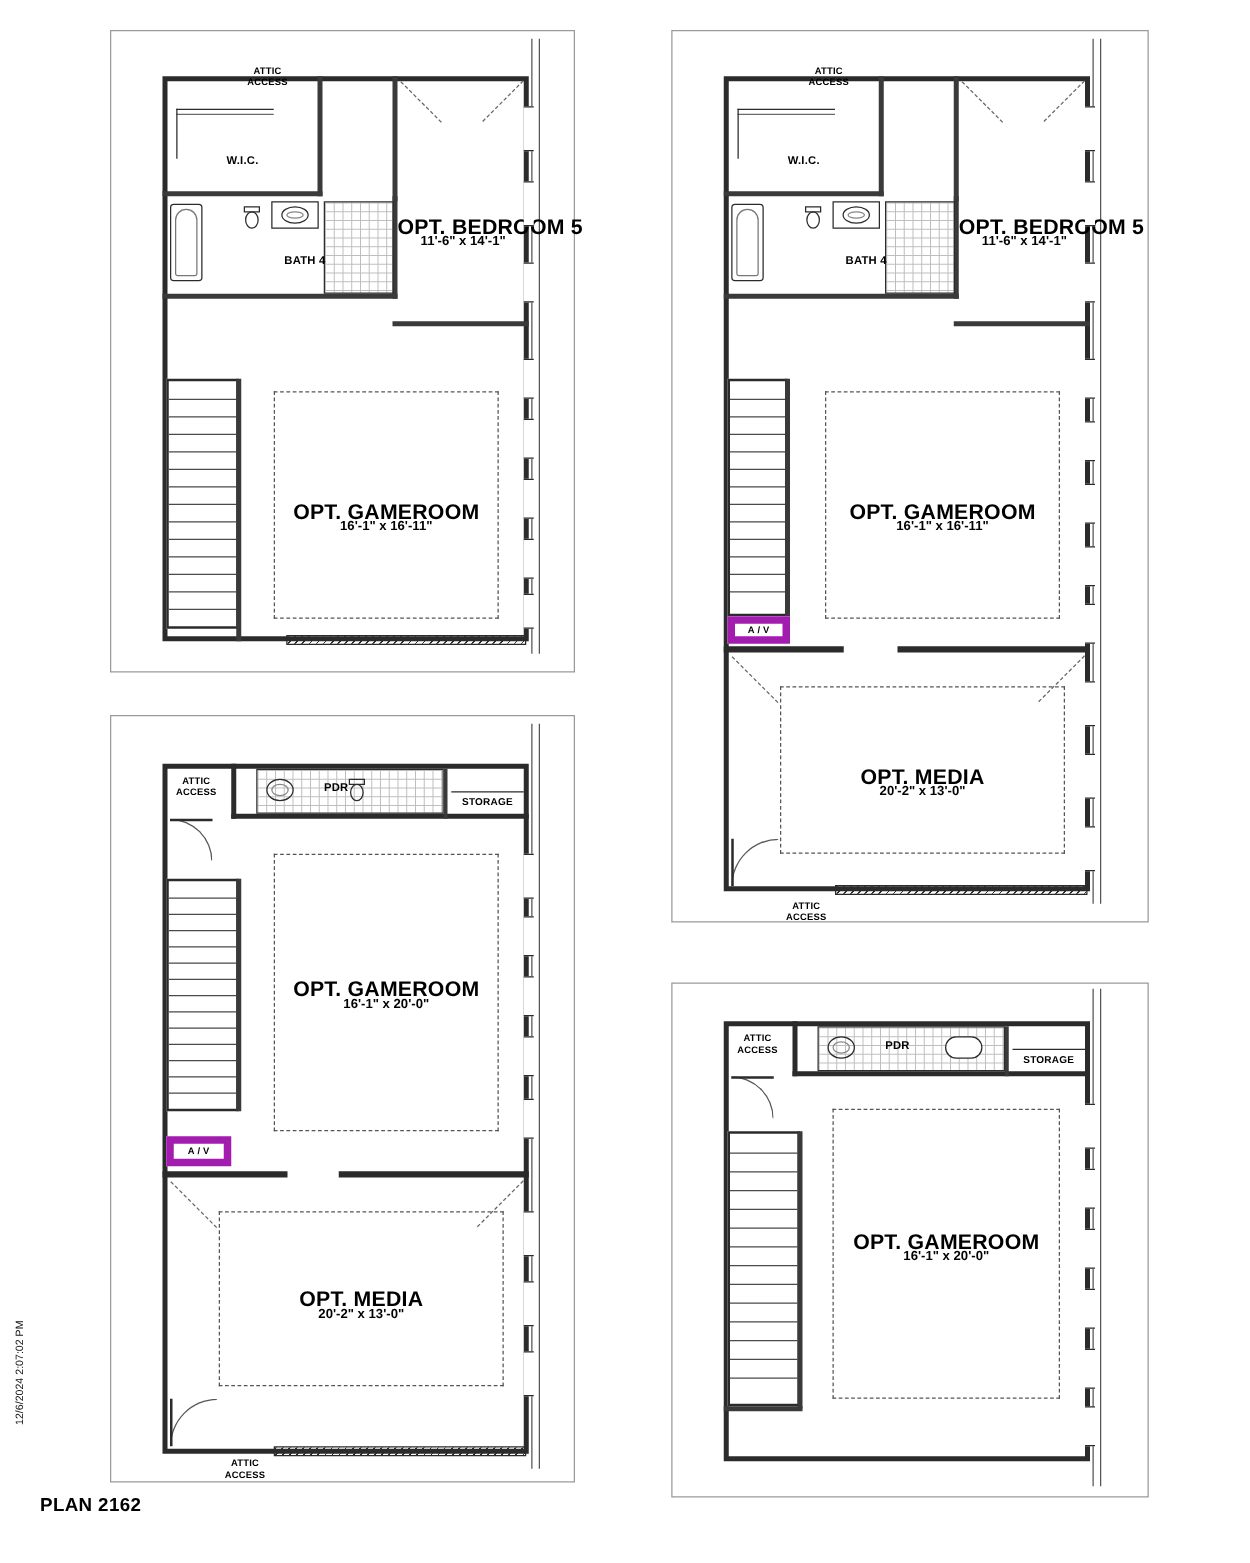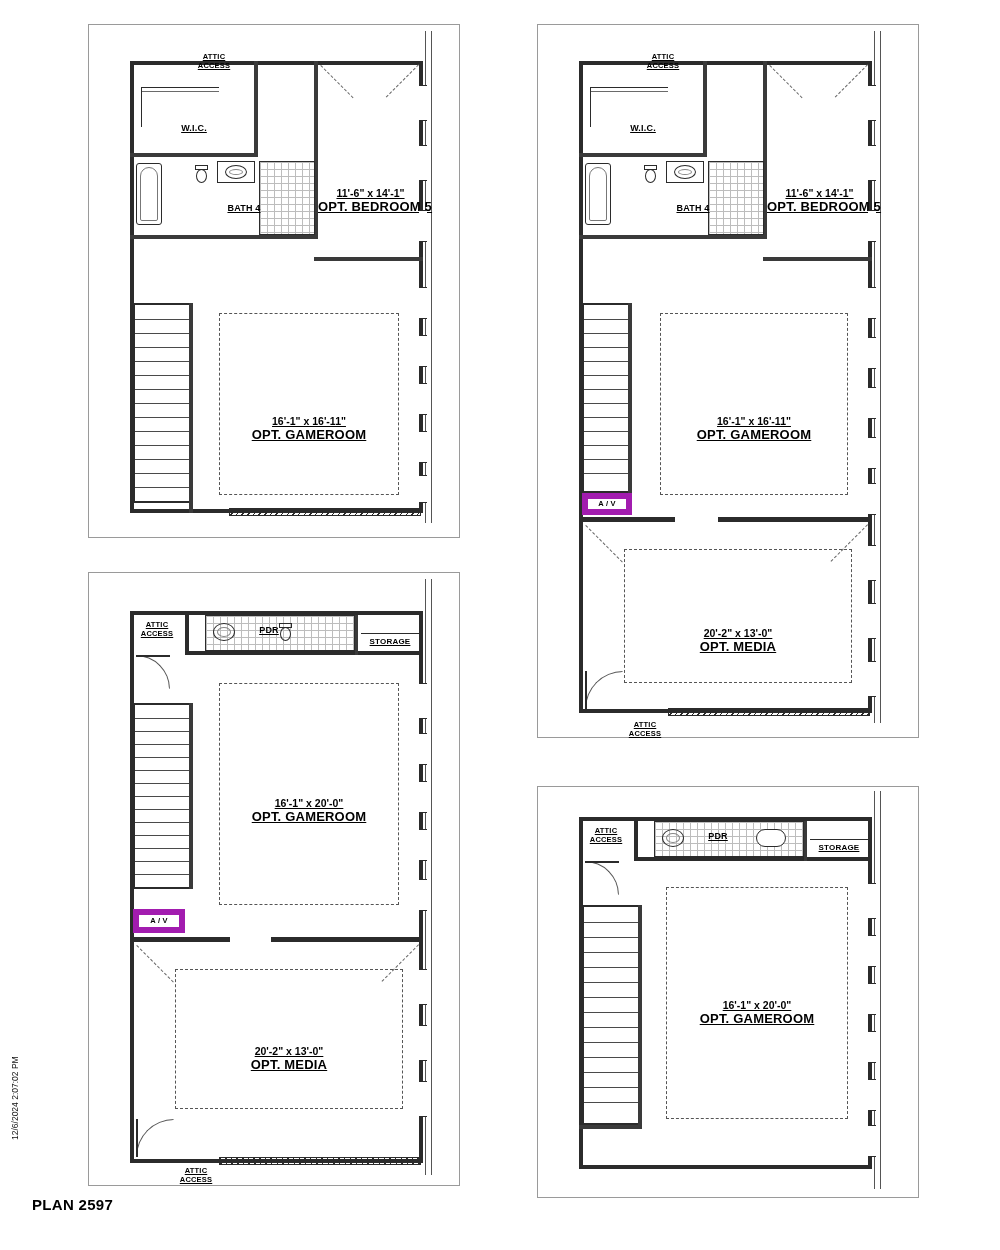--- a/index.html
+++ b/index.html
@@ -25,22 +25,22 @@
 
   
   .partyline{position:absolute;width:0;border-left:1px solid #555;}
   .partyline2{position:absolute;width:0;border-left:1px solid #555;}
 
   
   .stairs{position:absolute;border:2px solid #2b2b2b;box-sizing:border-box;background:#fff;}
   .stairs i{position:absolute;left:0;right:0;height:0;border-top:1px solid #4a4a4a;}
 
   
-  .lbl{position:absolute;text-align:center;line-height:1.25;white-space:nowrap;text-decoration:underline;}
-  .room-name{font-size:13px;font-weight:bold;letter-spacing:.2px;margin-top:28px;}
+  .lbl{position:absolute;text-align:center;line-height:1.25;white-space:nowrap;}
+  .room-name{font-size:17px;font-weight:bold;letter-spacing:.2px;}
   .room-dim{font-size:10.5px;font-weight:bold;}
   .tiny{font-size:7.5px;font-weight:bold;line-height:1.15;letter-spacing:.2px;}
   .small{font-size:9px;font-weight:bold;letter-spacing:.2px;}
 
   
   .tub{position:absolute;border:1.5px solid #2b2b2b;border-radius:3px;box-sizing:border-box;}
   .tub::after{content:"";position:absolute;left:3px;top:3px;right:3px;bottom:3px;border:1px solid #777;border-radius:14px 14px 3px 3px;}
   .toilet{position:absolute;}
   .toilet .bowl{position:absolute;left:1px;top:4px;width:11px;height:14px;border:1.3px solid #2b2b2b;border-radius:50%;box-sizing:border-box;}
   .toilet .tank{position:absolute;left:0px;top:0px;width:13px;height:5px;border:1.3px solid #2b2b2b;box-sizing:border-box;}
@@ -360,16 +360,16 @@
 
       <div class="win" style="left:330px;top:96px;width:8px;height:34px;"></div>
       <div class="win" style="left:330px;top:148px;width:8px;height:30px;"></div>
       <div class="win" style="left:330px;top:196px;width:8px;height:30px;"></div>
       <div class="win" style="left:330px;top:244px;width:8px;height:30px;"></div>
       <div class="win" style="left:330px;top:292px;width:8px;height:30px;"></div>
       <div class="win" style="left:330px;top:338px;width:8px;height:30px;"></div>
     </div>
   </div>
 
-  <div class="plan-title">PLAN 2597</div>
+  <div class="plan-title">PLAN 2162</div>
   <div class="stamp">12/6/2024 2:07:02 PM</div>
 
 </div>
 
 </body></html>

